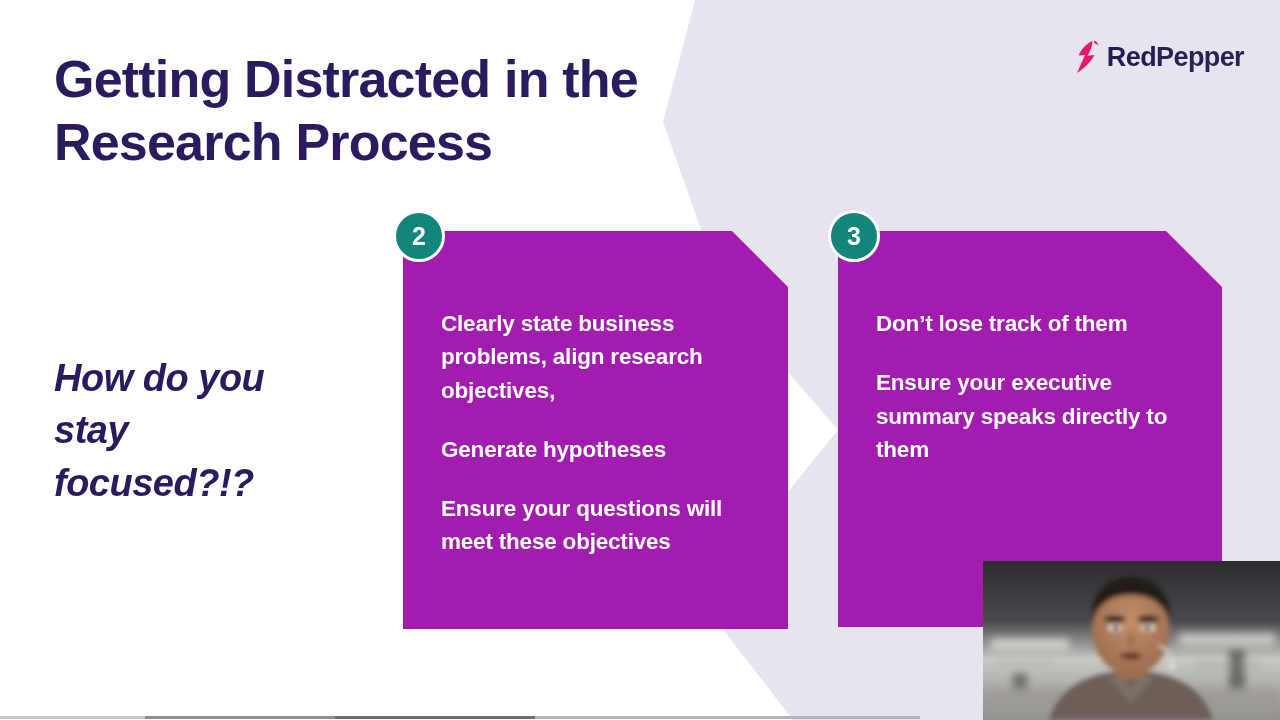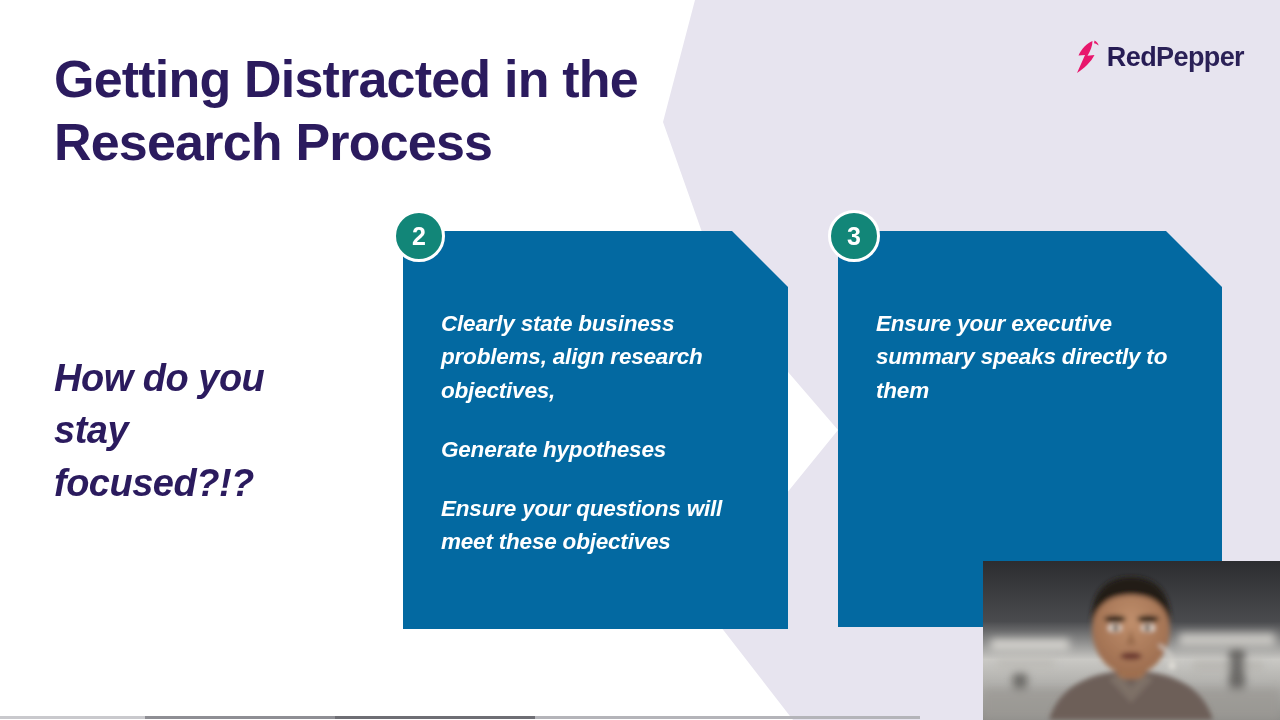--- a/index.html
+++ b/index.html
@@ -68,23 +68,22 @@
     font-size: 38px;
     font-weight: bold;
     font-style: italic;
     line-height: 1.38;
     letter-spacing: -0.5px;
   }
 
   
   .card {
     position: absolute;
-    background: #0369a1;
+    background: #a21caf;
     box-sizing: border-box;
-    font-style: italic;
   }
   .card.cut {
     clip-path: polygon(0 0, calc(100% - 56px) 0, 100% 56px, 100% 100%, 0 100%);
   }
   .card .card-body {
     position: absolute;
     left: 38px;
     right: 30px;
     top: 76px;
   }
@@ -174,20 +173,21 @@
     <div class="card-body">
       <p>Clearly state business problems, align research objectives,</p>
       <p>Generate hypotheses</p>
       <p>Ensure your questions will meet these objectives</p>
     </div>
   </div>
   <div id="badge-2" class="badge">2</div>
 
   <div id="card-3" class="card cut">
     <div class="card-body">
+      <p>Don’t lose track of them</p>
       <p>Ensure your executive summary speaks directly to them</p>
     </div>
   </div>
   <div id="badge-3" class="badge">3</div>
 
   <div id="webcam">
     <svg width="297" height="159" viewBox="0 0 297 159">
       <defs>
         <linearGradient id="roomGrad" x1="0" y1="0" x2="0" y2="1">
           <stop offset="0%" stop-color="#2c2d30"></stop>

